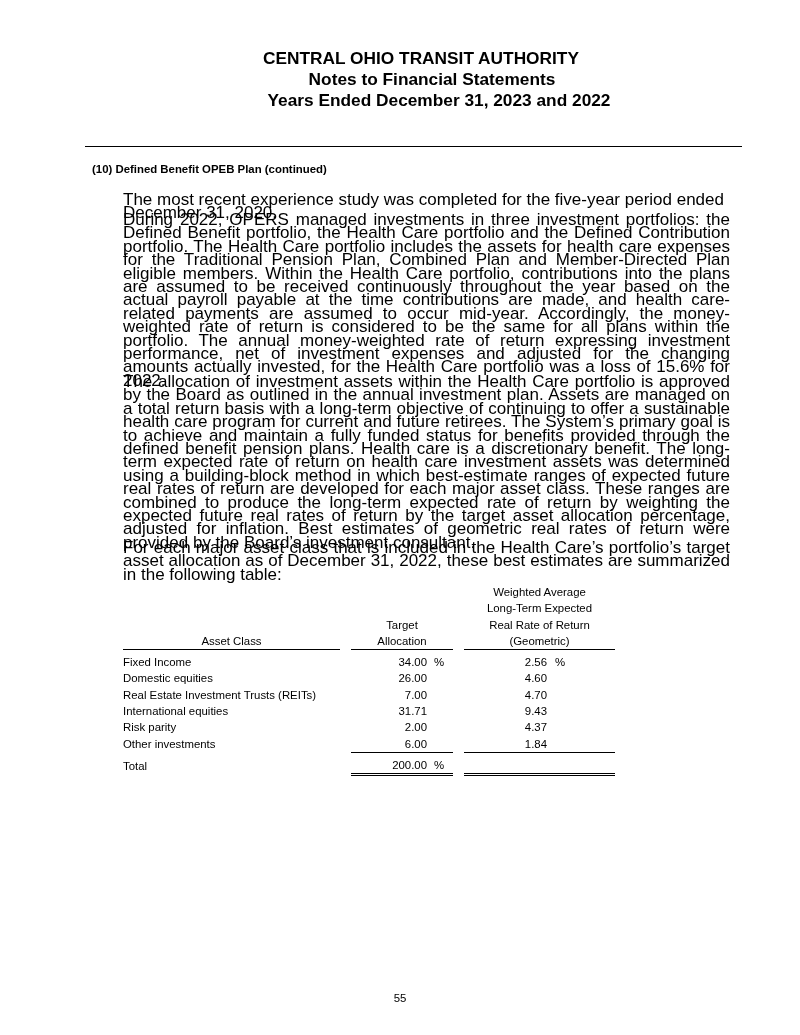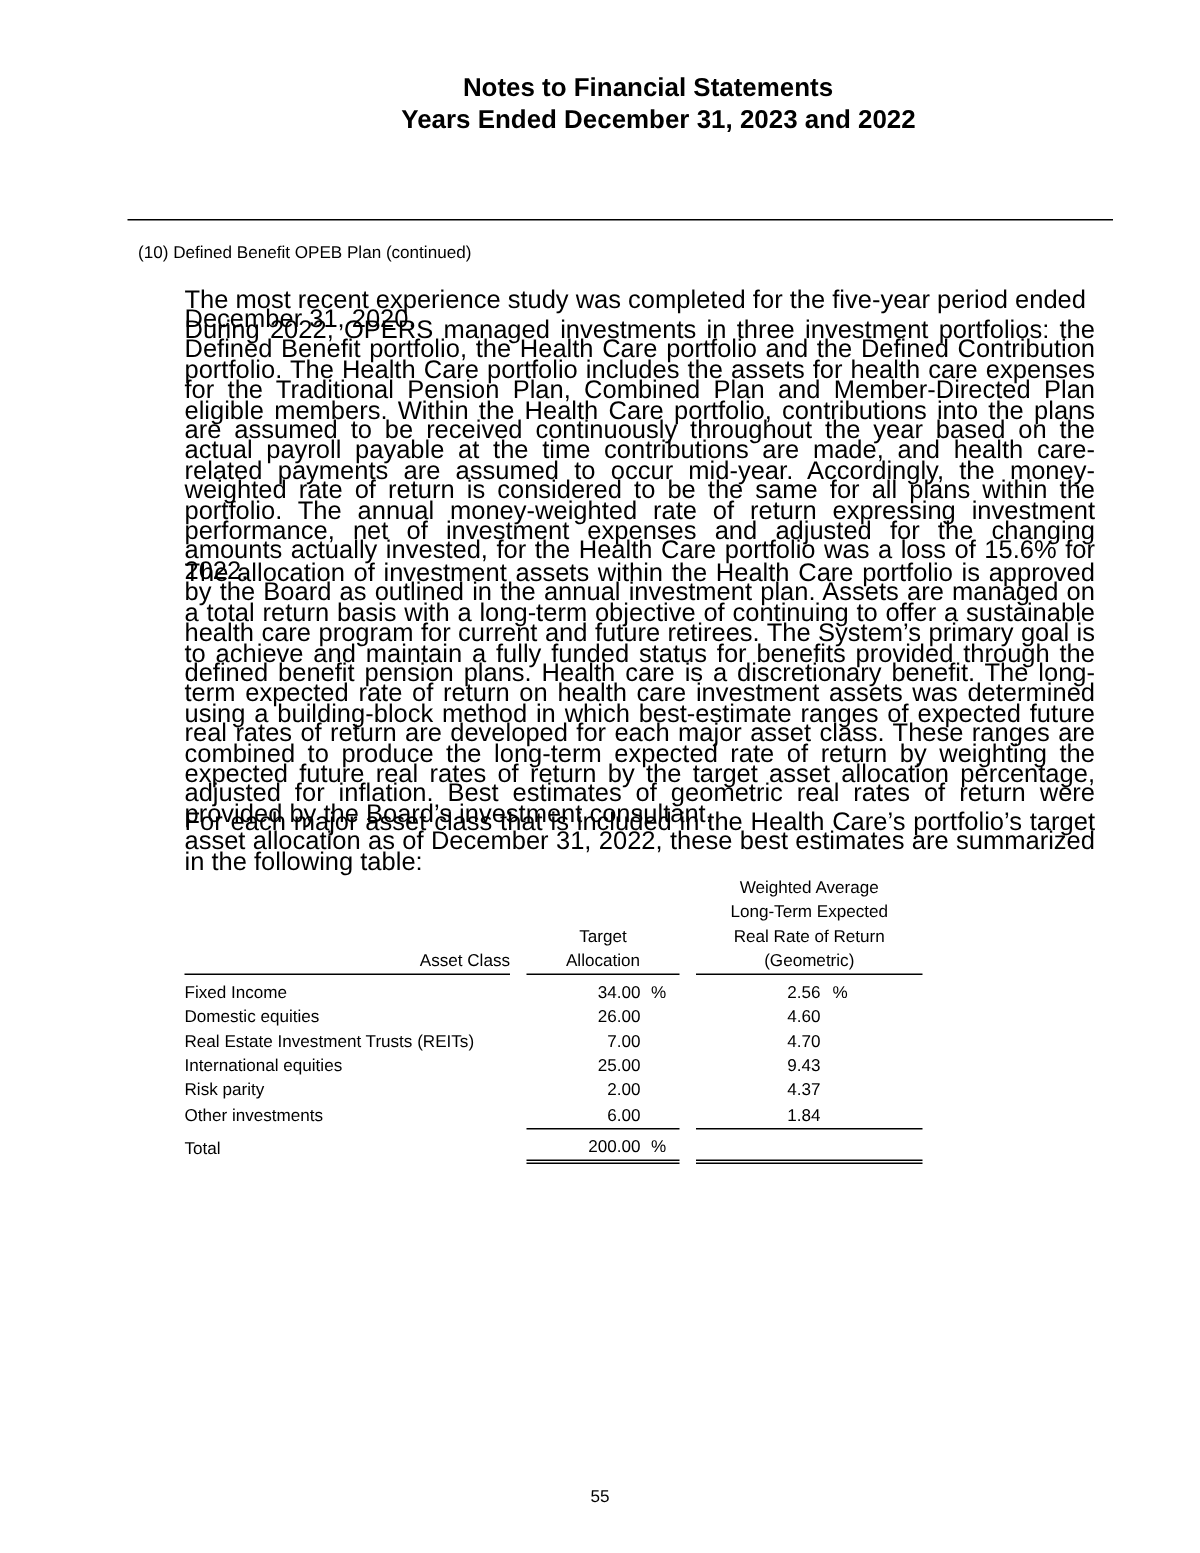--- a/index.html
+++ b/index.html
@@ -3,47 +3,48 @@
 <meta charset="utf-8">
 <style>
   html, body { margin:0; padding:0; background:#fff; }
   body { width:800px; height:1035px; position:relative; font-family:"Liberation Sans", sans-serif; color:#000; }
   .hdr { position:absolute; top:48px; left:0; width:800px; text-align:center; font-weight:bold; font-size:17.3px; line-height:21px; }
   .hdr div { white-space:nowrap; }
   .hdr .l1 { padding-left:42px; }
   .hdr .l2 { padding-left:64px; }
   .hdr .l3 { padding-left:78px; }
   .rule { position:absolute; top:146px; left:85px; width:657px; height:0; border-top:1.3px solid #000; }
-  .section { position:absolute; top:163px; left:92px; font-weight:normal; font-size:11.4px; }
+  .section { position:absolute; top:163px; left:92px; font-weight:bold; font-size:11.4px; }
   .para { position:absolute; left:123px; width:607px; font-size:17px; line-height:13.4px; text-align:justify; }
   #p1 { top:193px; text-align:left; }
   #p2 { top:213px; }
   #p3 { top:375px; }
   #p4 { top:541px; }
   table.alloc { position:absolute; left:123px; top:584px; border-collapse:separate; border-spacing:0; font-size:11.4px; }
   table.alloc td, table.alloc th { padding:0; font-weight:normal; line-height:16.3px; }
   .hcell { vertical-align:bottom; border-bottom:1.5px solid #000; text-align:center; line-height:16.3px; }
-  th.c1 { text-align:right; width:217px; }
+  th.c1 { text-align:center; width:217px; }
   .gap { width:11px; }
   th.c2 { width:102px; }
   th.c3 { width:151px; }
   tr.first td { padding-top:4px; }
   .n2 { display:inline-block; width:76px; text-align:right; }
   .pct2 { display:inline-block; width:20px; text-align:left; padding-left:7px; box-sizing:border-box; }
   .n3 { display:inline-block; width:83px; text-align:right; }
   .pct3 { display:inline-block; width:22px; text-align:left; padding-left:8px; box-sizing:border-box; }
   tr.last td.ul { border-bottom:1.5px solid #000; }
   tr.total td { padding-top:4px; }
   tr.total td.dl { border-bottom:3.5px double #000; }
   .pagenum { position:absolute; top:992px; left:0; width:800px; text-align:center; font-size:11.4px; }
 </style>
 </head>
 <body>
 
 <div class="hdr">
+  <div class="l1">CENTRAL OHIO TRANSIT AUTHORITY</div>
   <div class="l2">Notes to Financial Statements</div>
   <div class="l3">Years Ended December 31, 2023 and 2022</div>
 </div>
 
 <div class="rule"></div>
 
 <div class="section">(10) Defined Benefit OPEB Plan (continued)</div>
 
 <div class="para" id="p1">The most recent experience study was completed for the five-year period ended December 31, 2020.</div>
 <div class="para" id="p2">During 2022, OPERS managed investments in three investment portfolios: the Defined Benefit portfolio, the Health Care portfolio and the Defined Contribution portfolio. The Health Care portfolio includes the assets for health care expenses for the Traditional Pension Plan, Combined Plan and Member-Directed Plan eligible members. Within the Health Care portfolio, contributions into the plans are assumed to be received continuously throughout the year based on the actual payroll payable at the time contributions are made, and health care-related payments are assumed to occur mid-year.  Accordingly, the money-weighted rate of return is considered to be the same for all plans within the portfolio.  The annual money-weighted rate of return expressing investment performance, net of investment expenses and adjusted for the changing amounts actually invested, for the Health Care portfolio was a loss of 15.6% for 2022.</div>
@@ -86,21 +87,21 @@
     <tr>
       <td>Real Estate Investment Trusts (REITs)</td>
         <td></td>
       <td><span class="n2">7.00</span><span class="pct2"></span></td>
         <td></td>
       <td><span class="n3">4.70</span><span class="pct3"></span></td>
     </tr>
     <tr>
       <td>International equities</td>
         <td></td>
-      <td><span class="n2">25.00</span><span class="pct2"></span></td>
+      <td><span class="n2">31.71</span><span class="pct2"></span></td>
         <td></td>
       <td><span class="n3">9.43</span><span class="pct3"></span></td>
     </tr>
     <tr>
       <td>Risk parity</td>
         <td></td>
       <td><span class="n2">2.00</span><span class="pct2"></span></td>
         <td></td>
       <td><span class="n3">4.37</span><span class="pct3"></span></td>
     </tr>

